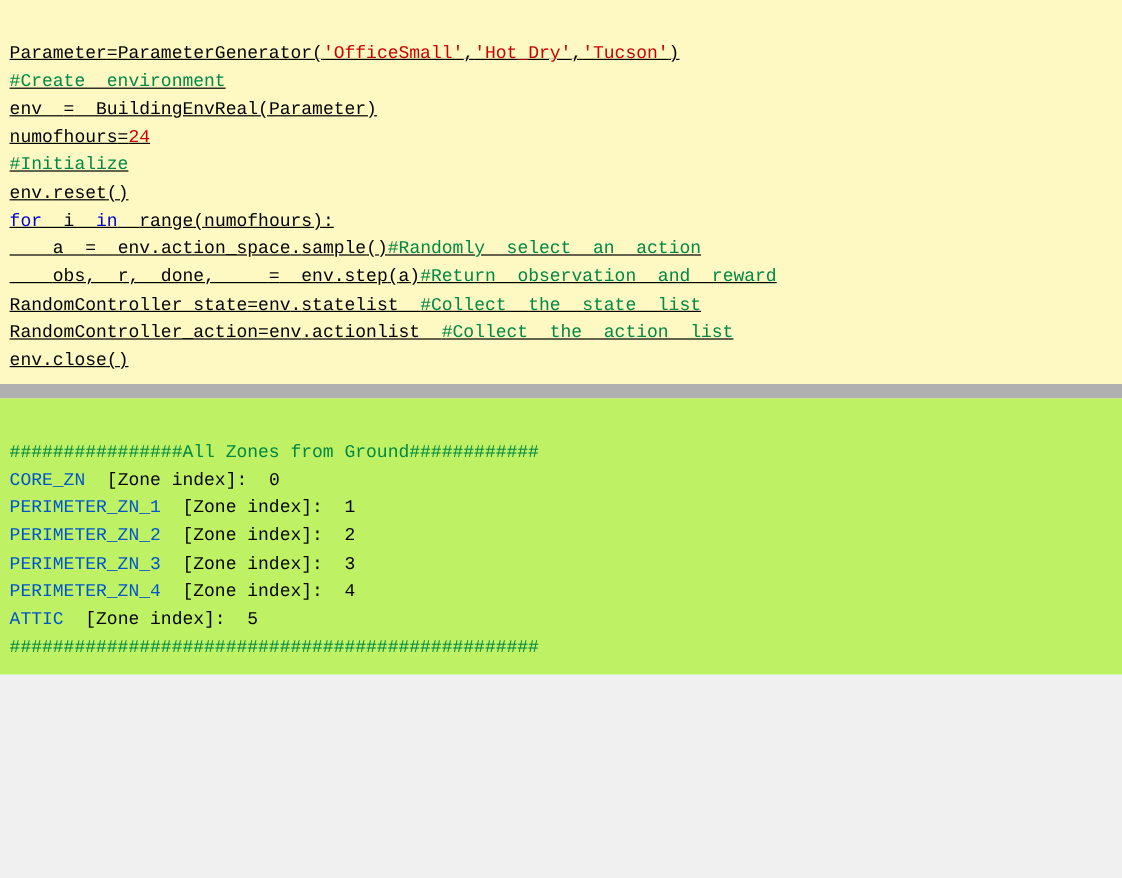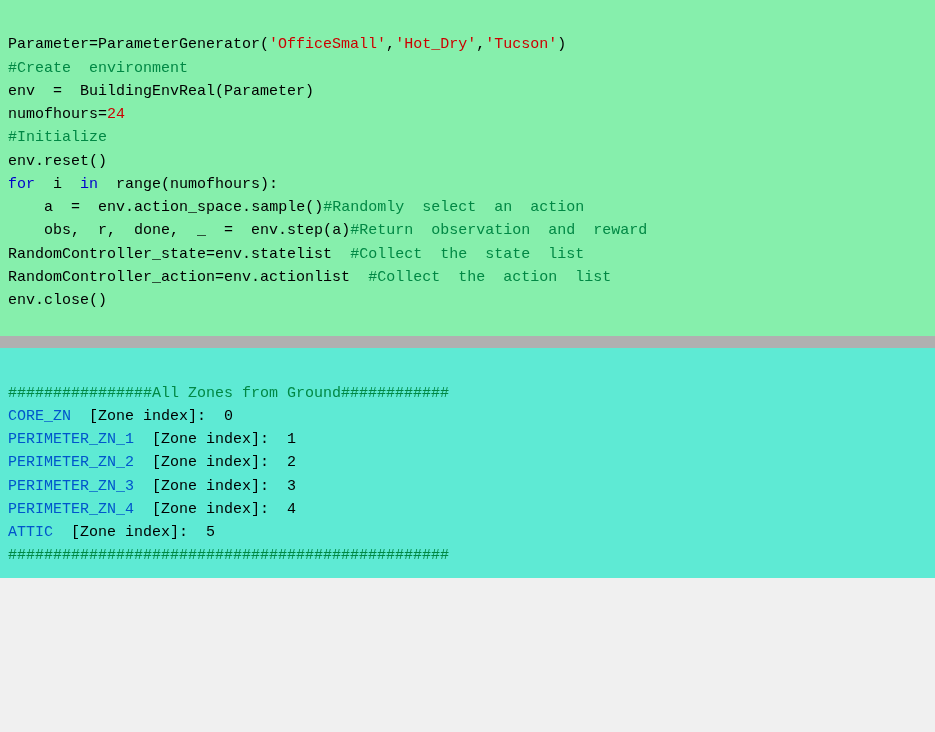--- a/index.html
+++ b/index.html
@@ -8,32 +8,33 @@
       box-sizing: border-box;
     }
     body {
       background: #f0f0f0;
       font-family: 'Courier New', Courier, monospace;
       font-size: 15px;
       width: 935px;
       min-height: 732px;
     }
     .code-block {
-      background: #86efac;
-      padding: 10px 8px 24px 8px;
+      background: #fef9c3;
+      padding: 10px 8px 8px 8px;
       line-height: 1.55;
       white-space: pre;
+      text-decoration: underline;
     }
     .divider {
       height: 12px;
       background: #b0b0b0;
       margin: 0;
     }
     .output-block {
-      background: #5eead4;
+      background: #bef264;
       padding: 10px 8px 10px 8px;
       line-height: 1.55;
       white-space: pre;
     }
     .c-keyword   { color: #0000cc; } 
     .c-string    { color: #cc0000; } 
     .c-func      { color: #000000; }
     .c-number    { color: #cc0000; } 
     .c-hash-comment { color: #008844; } 
     .c-var       { color: #000000; }

